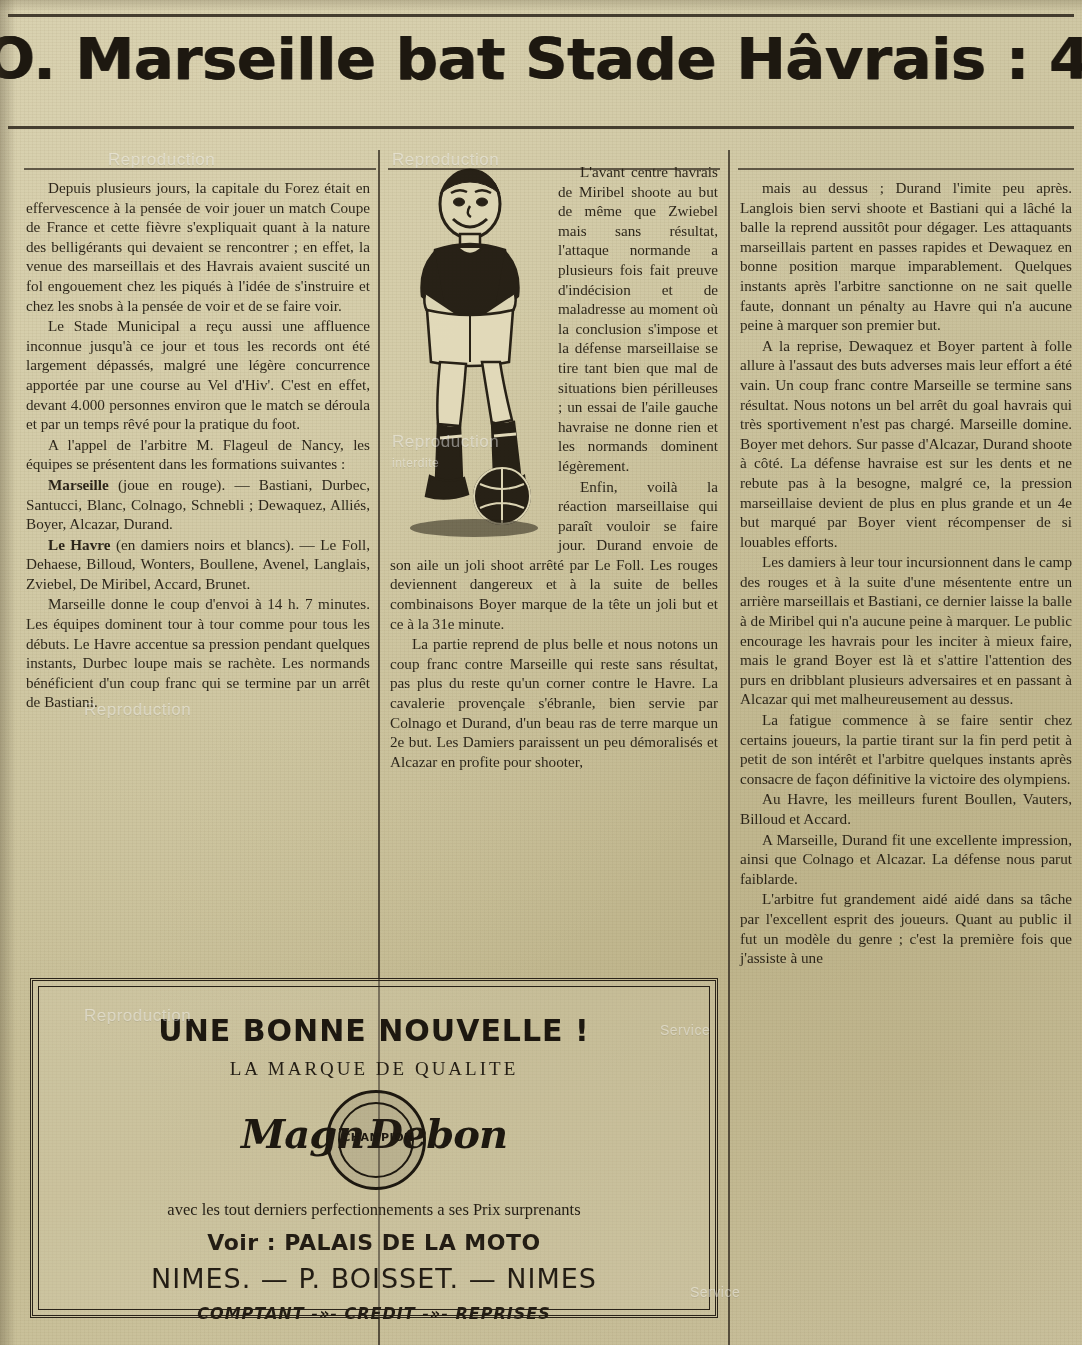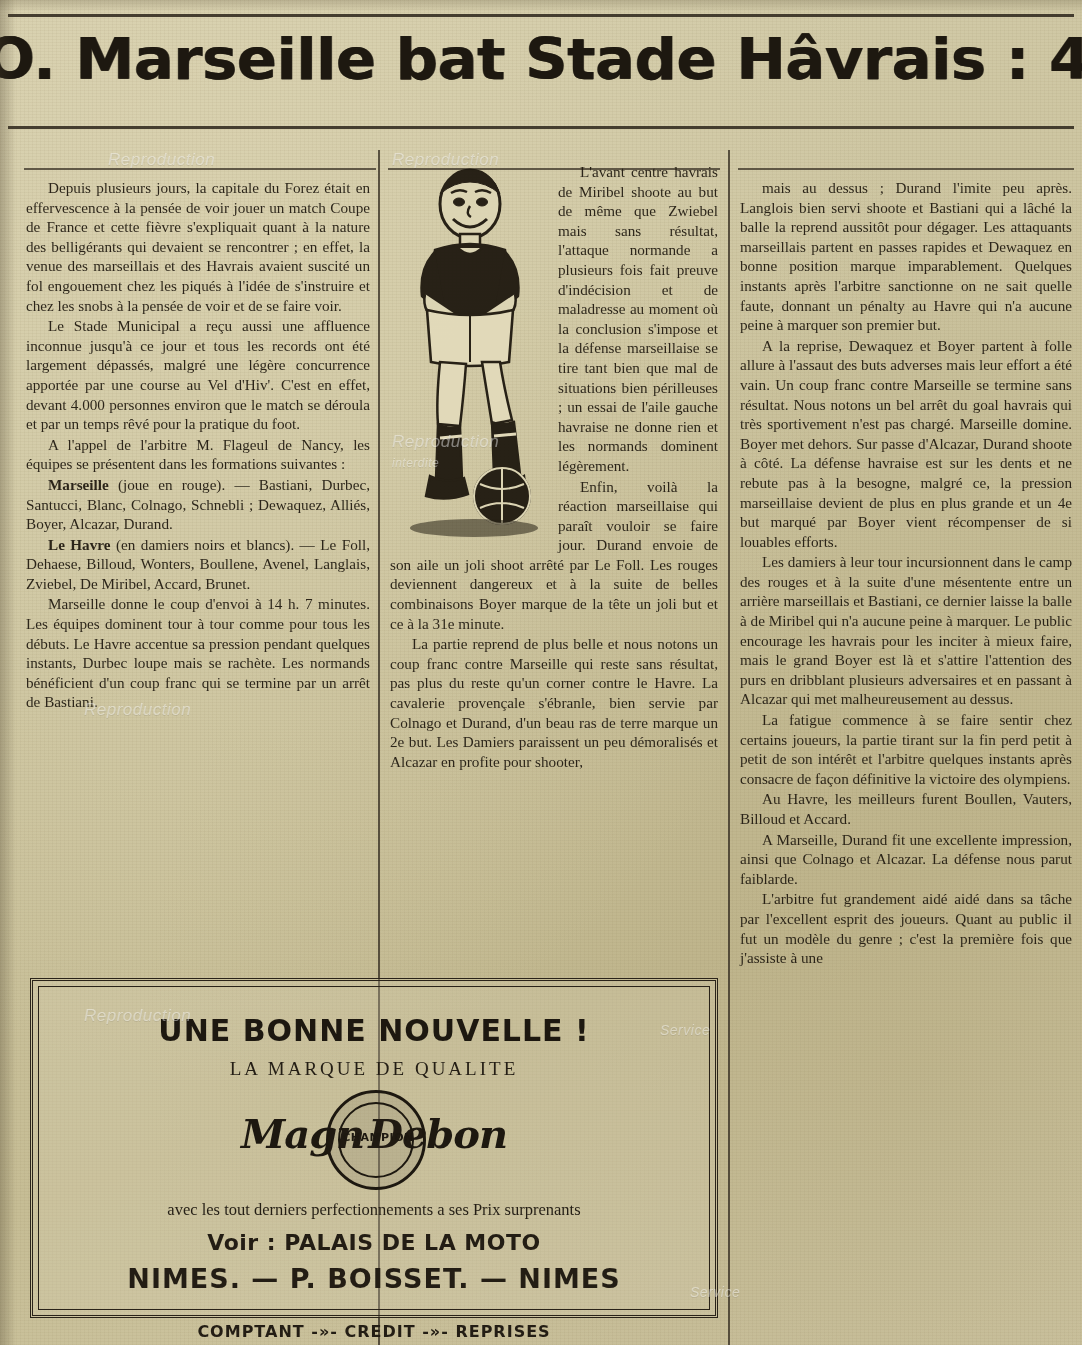--- a/index.html
+++ b/index.html
@@ -217,44 +217,44 @@
   }
   .ad-voir {
     font-family: "DejaVu Sans", sans-serif;
     font-weight: bold;
     font-size: 22px;
     margin-top: 10px;
     letter-spacing: .5px;
   }
   .ad-nimes {
     font-family: "DejaVu Sans", sans-serif;
-    font-weight: bold;
+    font-weight: normal;
     font-size: 27px;
     margin-top: 8px;
     letter-spacing: 1px;
   }
   .ad-terms {
     font-family: "DejaVu Sans", sans-serif;
     font-weight: bold;
     font-size: 16px;
-    margin-top: 28px;
+    margin-top: 10px;
     letter-spacing: 1px;
+    font-style: italic;
   }
 
   
   .wm {
     position: absolute;
     font-family: "Liberation Sans", sans-serif;
     font-size: 17px;
     color: rgba(250,250,250,0.45);
     letter-spacing: .5px;
     pointer-events: none;
     z-index: 3;
     text-shadow: 0 1px 0 rgba(0,0,0,0.08);
-    font-style: italic;
   }
   .edge-left {
     position: absolute;
     left: 0; top: 0;
     width: 16px; height: 1345px;
     background: linear-gradient(90deg, rgba(70,60,40,0.30), rgba(70,60,40,0));
     z-index: 2;
     pointer-events: none;
   }
   .edge-top {

